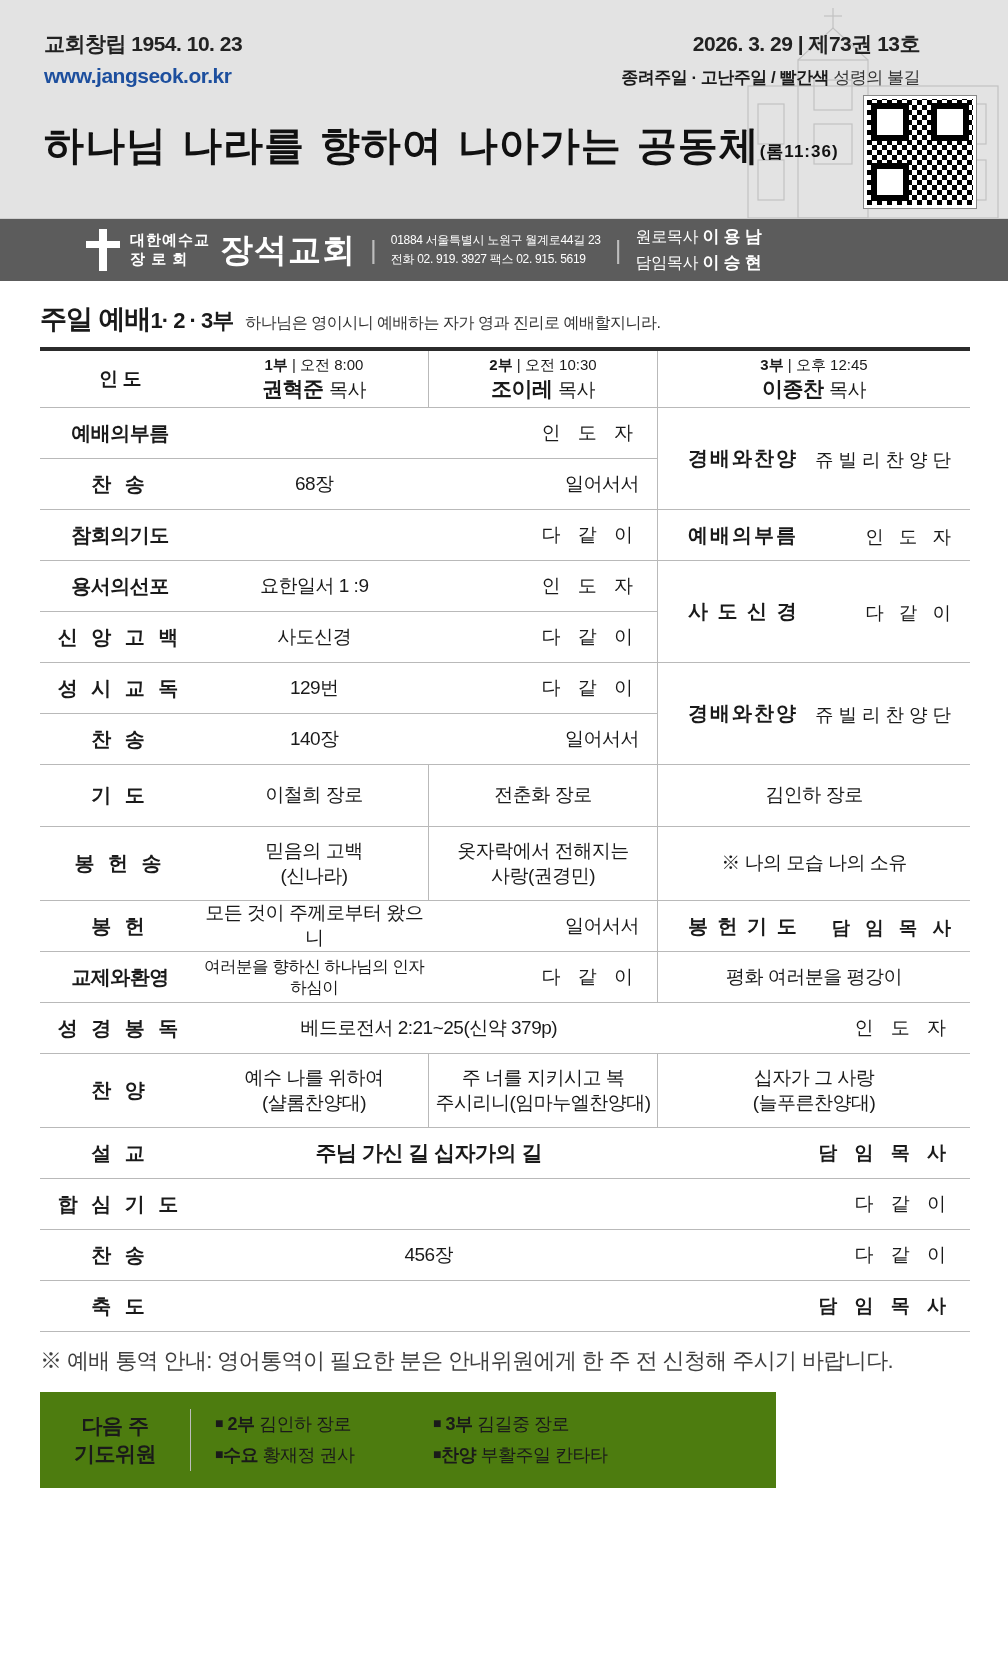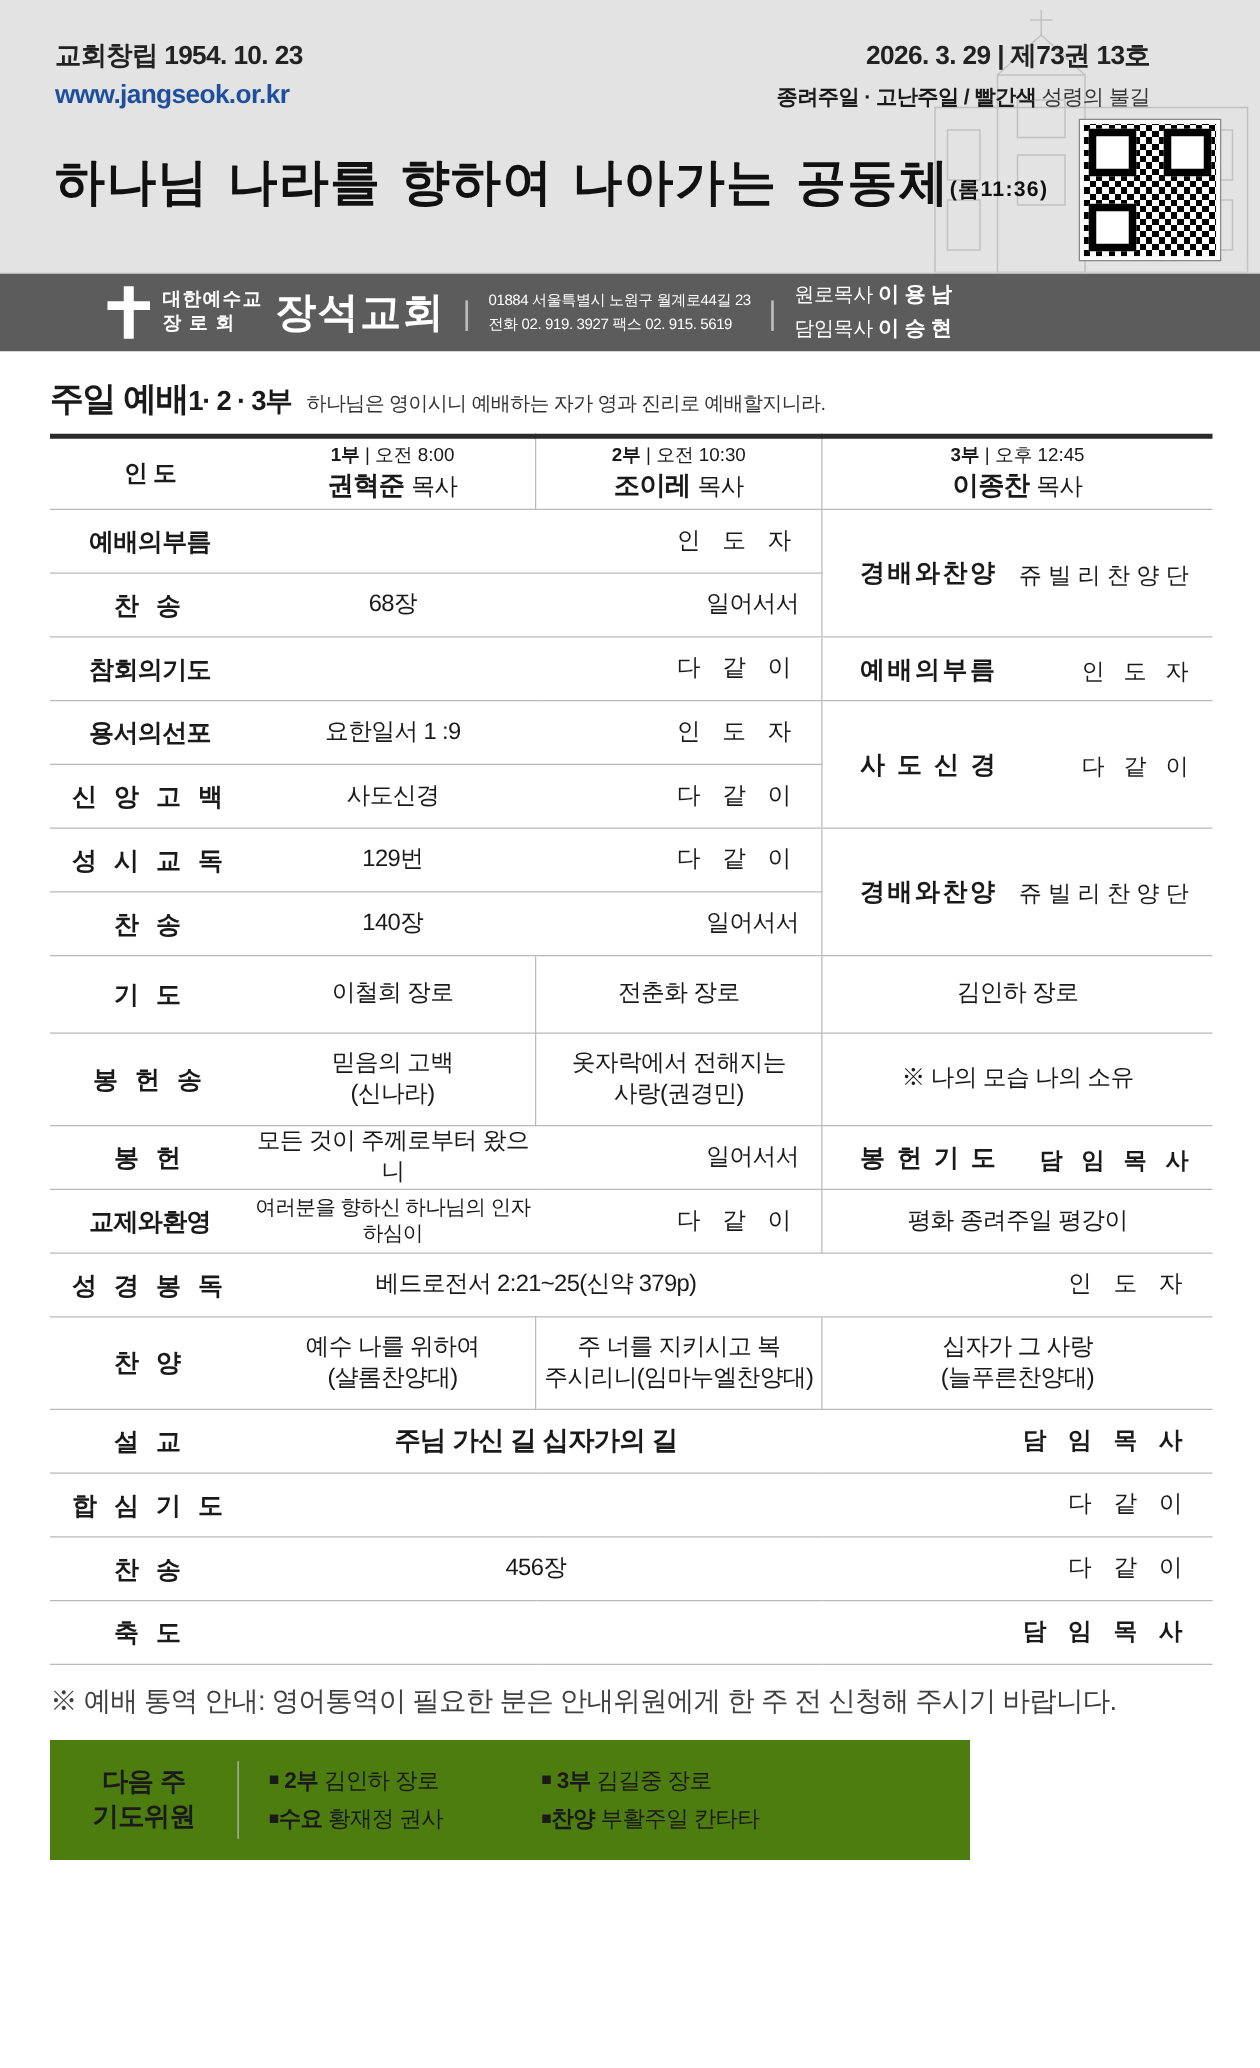--- a/index.html
+++ b/index.html
@@ -532,21 +532,21 @@
           <span class="r3-label">봉 헌 기 도</span>
           <span class="who3" style="font-weight:bold">담 임 목 사</span>
         </div>
       </td>
     </tr>
 
     <tr class="row-h">
       <td class="c-label item tight">교제와환영</td>
       <td class="cell small">여러분을 향하신 하나님의 인자하심이</td>
       <td class="cell spaced right vdiv-r">다 같 이</td>
-      <td class="cell">평화 종려주일 평강이</td>
+      <td class="cell">평화 여러분을 평강이</td>
     </tr>
 
     <tr class="row-h">
       <td class="c-label item">성 경 봉 독</td>
       <td class="cell" colspan="2">
         <span class="big">베드로전서 2:21~25</span><span>(신약 379p)</span>
       </td>
       <td class="cell spaced right">인 도 자</td>
     </tr>
 

